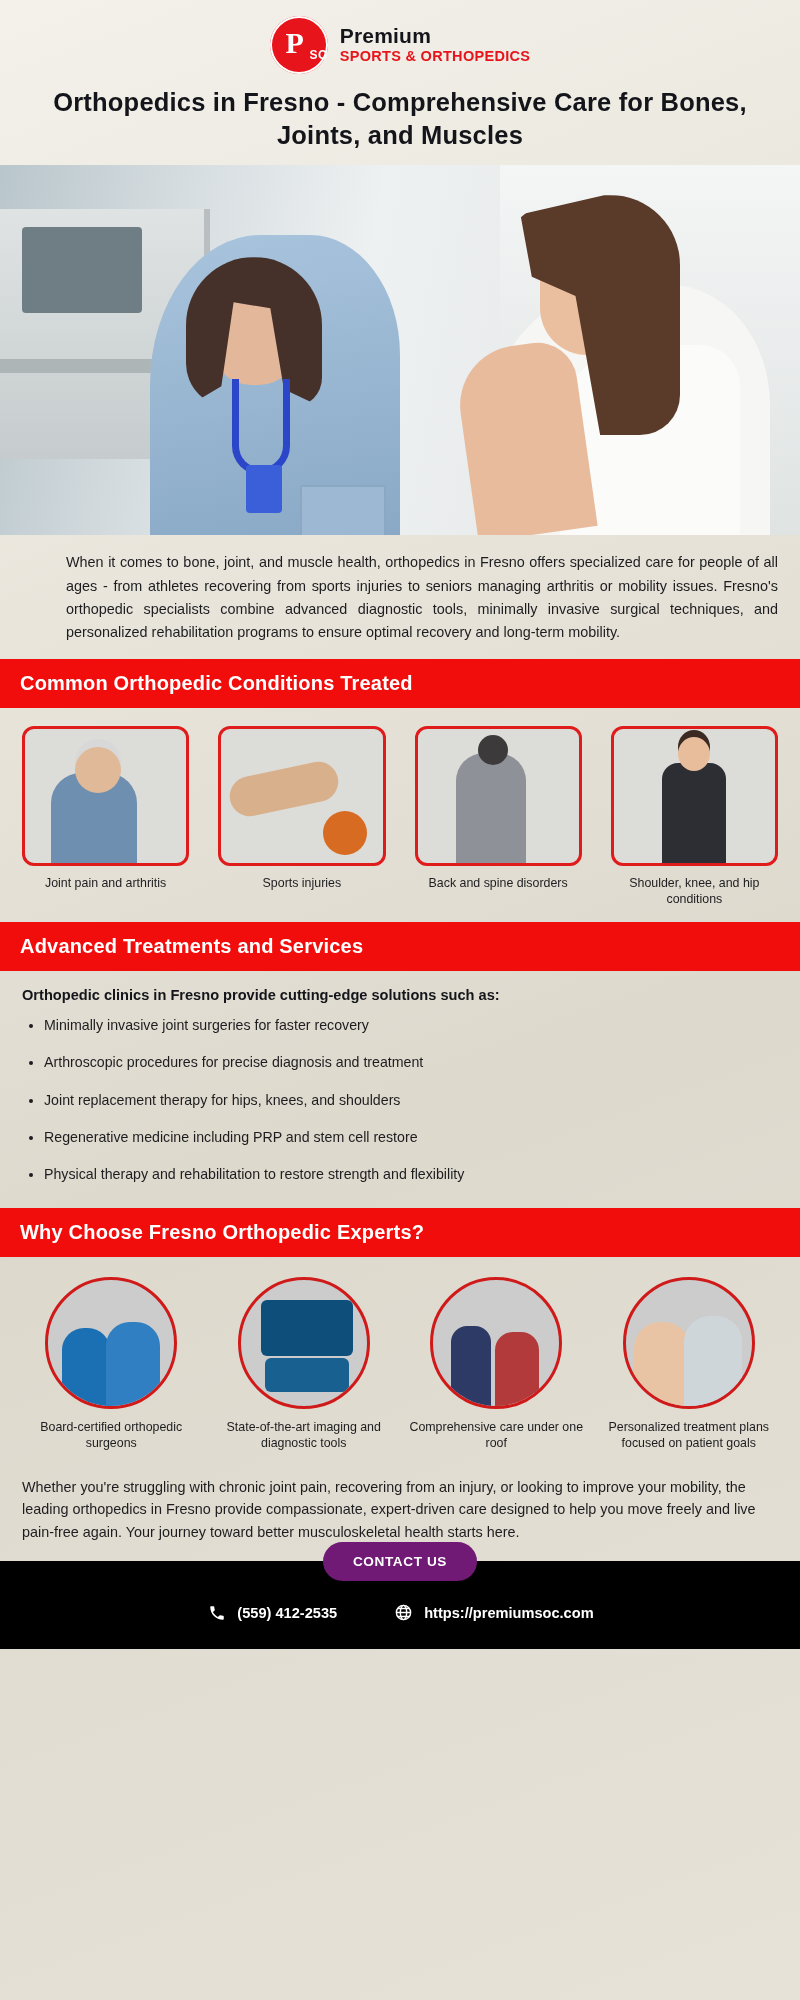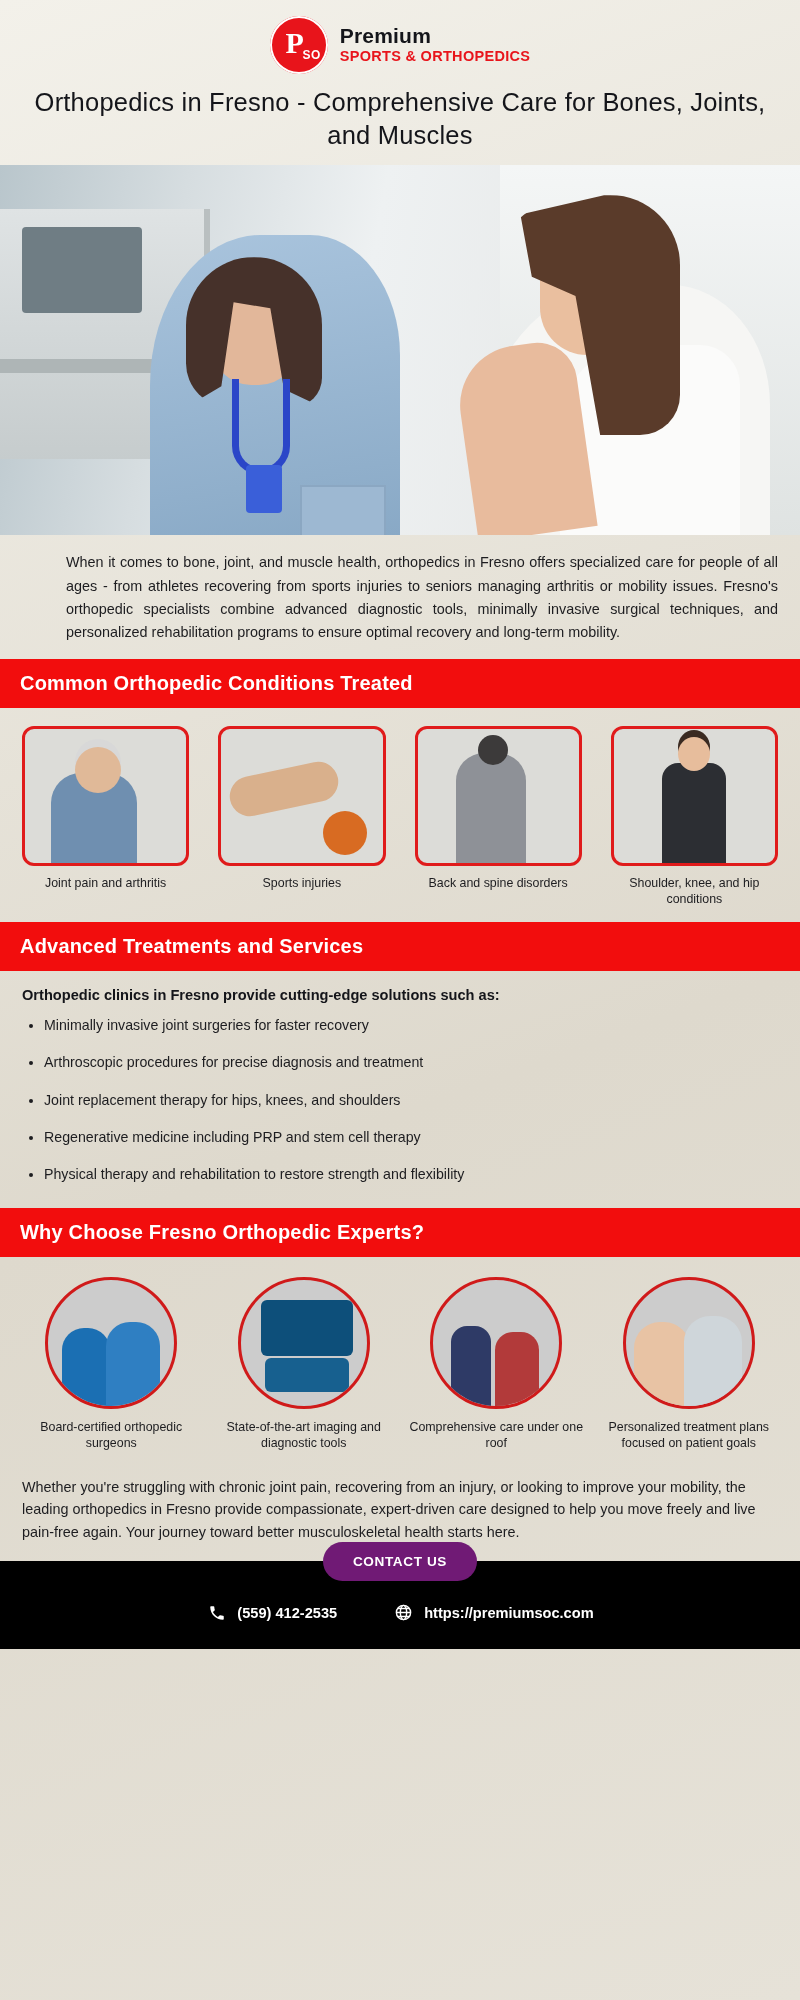--- a/index.html
+++ b/index.html
@@ -37,21 +37,21 @@
     font-size: 30px;
     font-weight: bold;
     font-family: "Liberation Serif", serif;
     line-height: 1;
     position: relative;
     left: -4px;
     top: -2px;
   }
   .logo-mark .so {
     position: absolute;
-    right: 7px; bottom: 12px;
+    right: 0; bottom: 12px;
     color: #fff;
     font-size: 12px;
     font-weight: bold;
     letter-spacing: .5px;
   }
   .brand-text .b1 {
     font-size: 21px;
     font-weight: bold;
     color: #14151a;
     letter-spacing: .2px;
@@ -62,21 +62,21 @@
     font-weight: bold;
     color: #e8141b;
     letter-spacing: .3px;
     line-height: 1.3;
   }
 
   h1.title {
     text-align: center;
     font-size: 25.5px;
     line-height: 1.28;
-    font-weight: normal;
+    font-weight: bold;
     color: #14151a;
     letter-spacing: .2px;
     padding: 6px 26px 14px 26px;
   }
 
   
   .hero {
     width: 800px;
     height: 370px;
     position: relative;
@@ -372,21 +372,21 @@
     </div>
   </div>
 
   <div class="bar">Advanced Treatments and Services</div>
   <div class="treatments">
     <div class="lead">Orthopedic clinics in Fresno provide cutting-edge solutions such as:</div>
     <ul>
       <li>Minimally invasive joint surgeries for faster recovery</li>
       <li>Arthroscopic procedures for precise diagnosis and treatment</li>
       <li>Joint replacement therapy for hips, knees, and shoulders</li>
-      <li>Regenerative medicine including PRP and stem cell therapy</li>
+      <li>Regenerative medicine including PRP and stem cell restore</li>
       <li>Physical therapy and rehabilitation to restore strength and flexibility</li>
     </ul>
   </div>
 
   <div class="bar">Why Choose Fresno Orthopedic Experts?</div>
   <div class="circles">
     <div class="ccard">
       <div class="ring c1"></div>
       <div class="cap">Board-certified orthopedic surgeons</div>
     </div>

